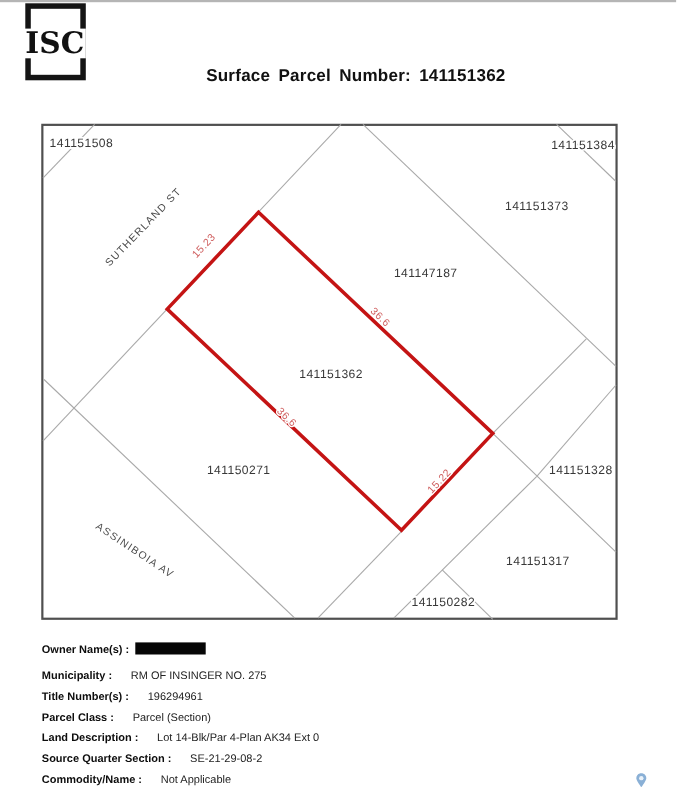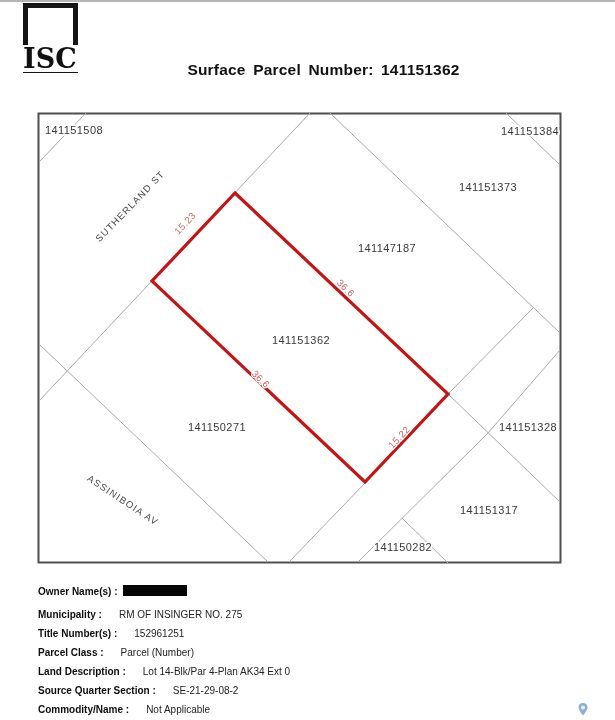--- a/index.html
+++ b/index.html
@@ -2,21 +2,21 @@
 <html><head>
 <meta charset="utf-8">
 <style>
   html,body{margin:0;padding:0;background:#fff;}
   .page{position:relative;width:615px;height:720px;background:#fff;overflow:hidden;
         font-family:"Liberation Sans",sans-serif;}
   .top-strip{position:absolute;left:0;top:0;width:615px;height:2px;background:#b5b5b5;}
   
   .isc-box{position:absolute;left:23px;top:3px;width:55px;height:70px;
            border:5px solid #141414;box-sizing:border-box;}
-  .isc-text{position:absolute;left:-6px;top:37px;font-family:"DejaVu Serif",serif;
+  .isc-text{position:absolute;left:-6px;top:18px;font-family:"DejaVu Serif",serif;
             font-weight:bold;font-size:27px;line-height:1;color:#111;background:#fff;padding:0 1px;}
   
   .title{position:absolute;left:16px;top:61px;width:615px;text-align:center;
          font-size:15.5px;font-weight:bold;color:#111;word-spacing:3px;letter-spacing:.2px;}
   .request-date{position:absolute;left:0;top:81px;width:615px;text-align:center;
          font-size:10.5px;color:#222;letter-spacing:.2px;}
   
   svg.map{position:absolute;left:0;top:0;font-family:"Liberation Sans",sans-serif;}
   
   .details-left{position:absolute;left:38px;top:582px;font-size:10px;color:#222;}
@@ -73,24 +73,24 @@
     </svg>
 
   <div class="details-left">
     <div class="row">
       <b>Owner Name(s) :</b><span class="redacted"></span>
     </div>
     <div class="row">
       <b>Municipality :</b><span class="val">RM OF INSINGER NO. 275</span>
     </div>
     <div class="row">
-      <b>Title Number(s) :</b><span class="val">152961251</span>
+      <b>Title Number(s) :</b><span class="val">196294961</span>
     </div>
     <div class="row">
-      <b>Parcel Class :</b><span class="val">Parcel (Number)</span>
+      <b>Parcel Class :</b><span class="val">Parcel (Section)</span>
     </div>
     <div class="row">
       <b>Land Description :</b><span class="val">Lot 14-Blk/Par 4-Plan AK34 Ext 0</span>
     </div>
     <div class="row">
       <b>Source Quarter Section :</b><span class="val">SE-21-29-08-2</span>
     </div>
     <div class="row">
       <b>Commodity/Name :</b><span class="val">Not Applicable</span>
     </div>

